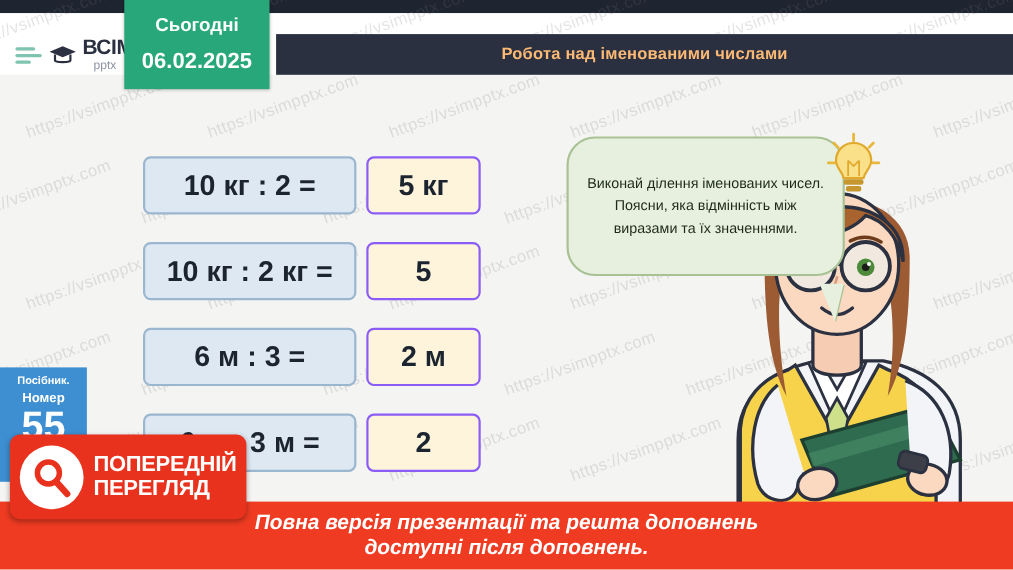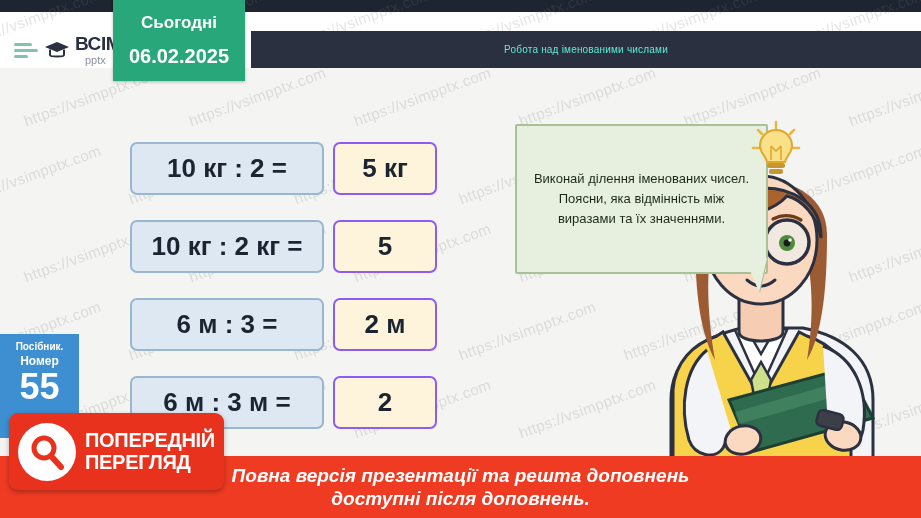--- a/index.html
+++ b/index.html
@@ -53,23 +53,23 @@
     top: 31px;
     width: 670px;
     height: 37px;
     background: #2b3040;
     display: flex;
     align-items: center;
     justify-content: center;
     z-index: 6;
   }
   .header-title {
-    color: #5eead4;
-    font-size: 10px;
-    font-weight: normal;
+    color: #fdba74;
+    font-size: 15px;
+    font-weight: bold;
     letter-spacing: 0.2px;
   }
   .header-left-fill {
     position: absolute;
     left: 0; top: 12px;
     width: 251px;
     height: 56px;
     background: #ffffff;
     z-index: 4;
   }
@@ -212,24 +212,24 @@
     color: #1c2430;
     box-sizing: border-box;
   }
 
   
   .bubble {
     position: absolute;
     left: 515px;
     top: 124px;
     width: 253px;
-    height: 150px;
+    height: 127px;
     background: #e7f0de;
     border: 2px solid #a9c295;
-    border-radius: 2px;
+    border-radius: 26px;
     z-index: 7;
     display: flex;
     align-items: center;
     justify-content: center;
     box-sizing: border-box;
   }
   .bubble-text {
     font-size: 13px;
     line-height: 1.55;
     color: #1d2a18;
@@ -285,21 +285,21 @@
     box-sizing: border-box;
   }
   .num-block .t1 { font-size: 10px; font-weight: bold; }
   .num-block .t2 { font-size: 12px; font-weight: bold; margin-top: 2px; }
   .num-block .t3 { font-size: 36px; font-weight: bold; margin-top: -2px; }
 
   
   .preview {
     position: absolute;
     left: 9px;
-    top: 413px;
+    top: 395px;
     width: 215px;
     height: 77px;
     background: #e8321e;
     border-radius: 9px;
     z-index: 10;
     display: flex;
     align-items: center;
     box-shadow: 0 2px 5px rgba(0,0,0,0.3);
   }
   .preview-circle {

